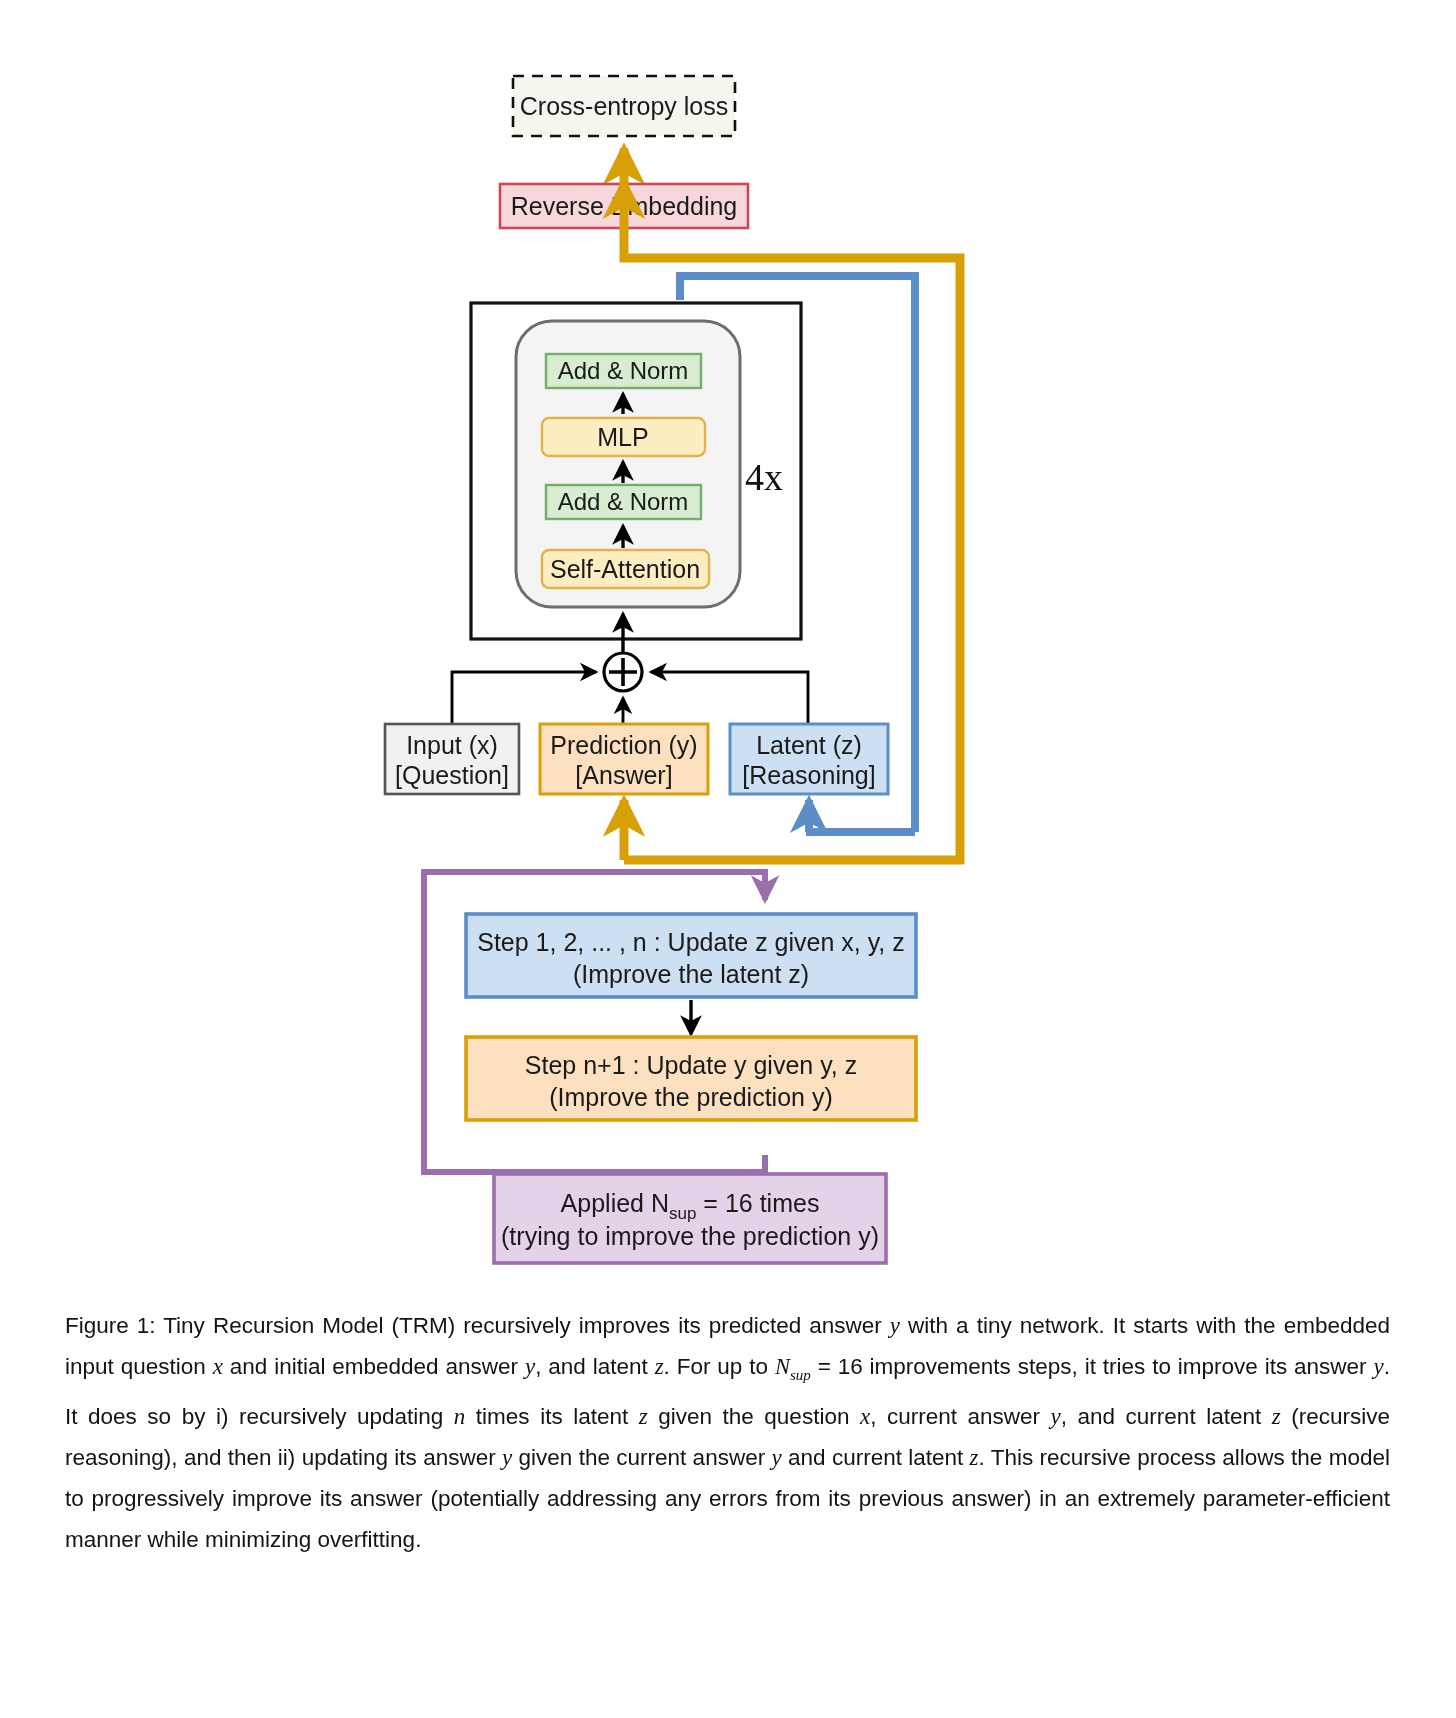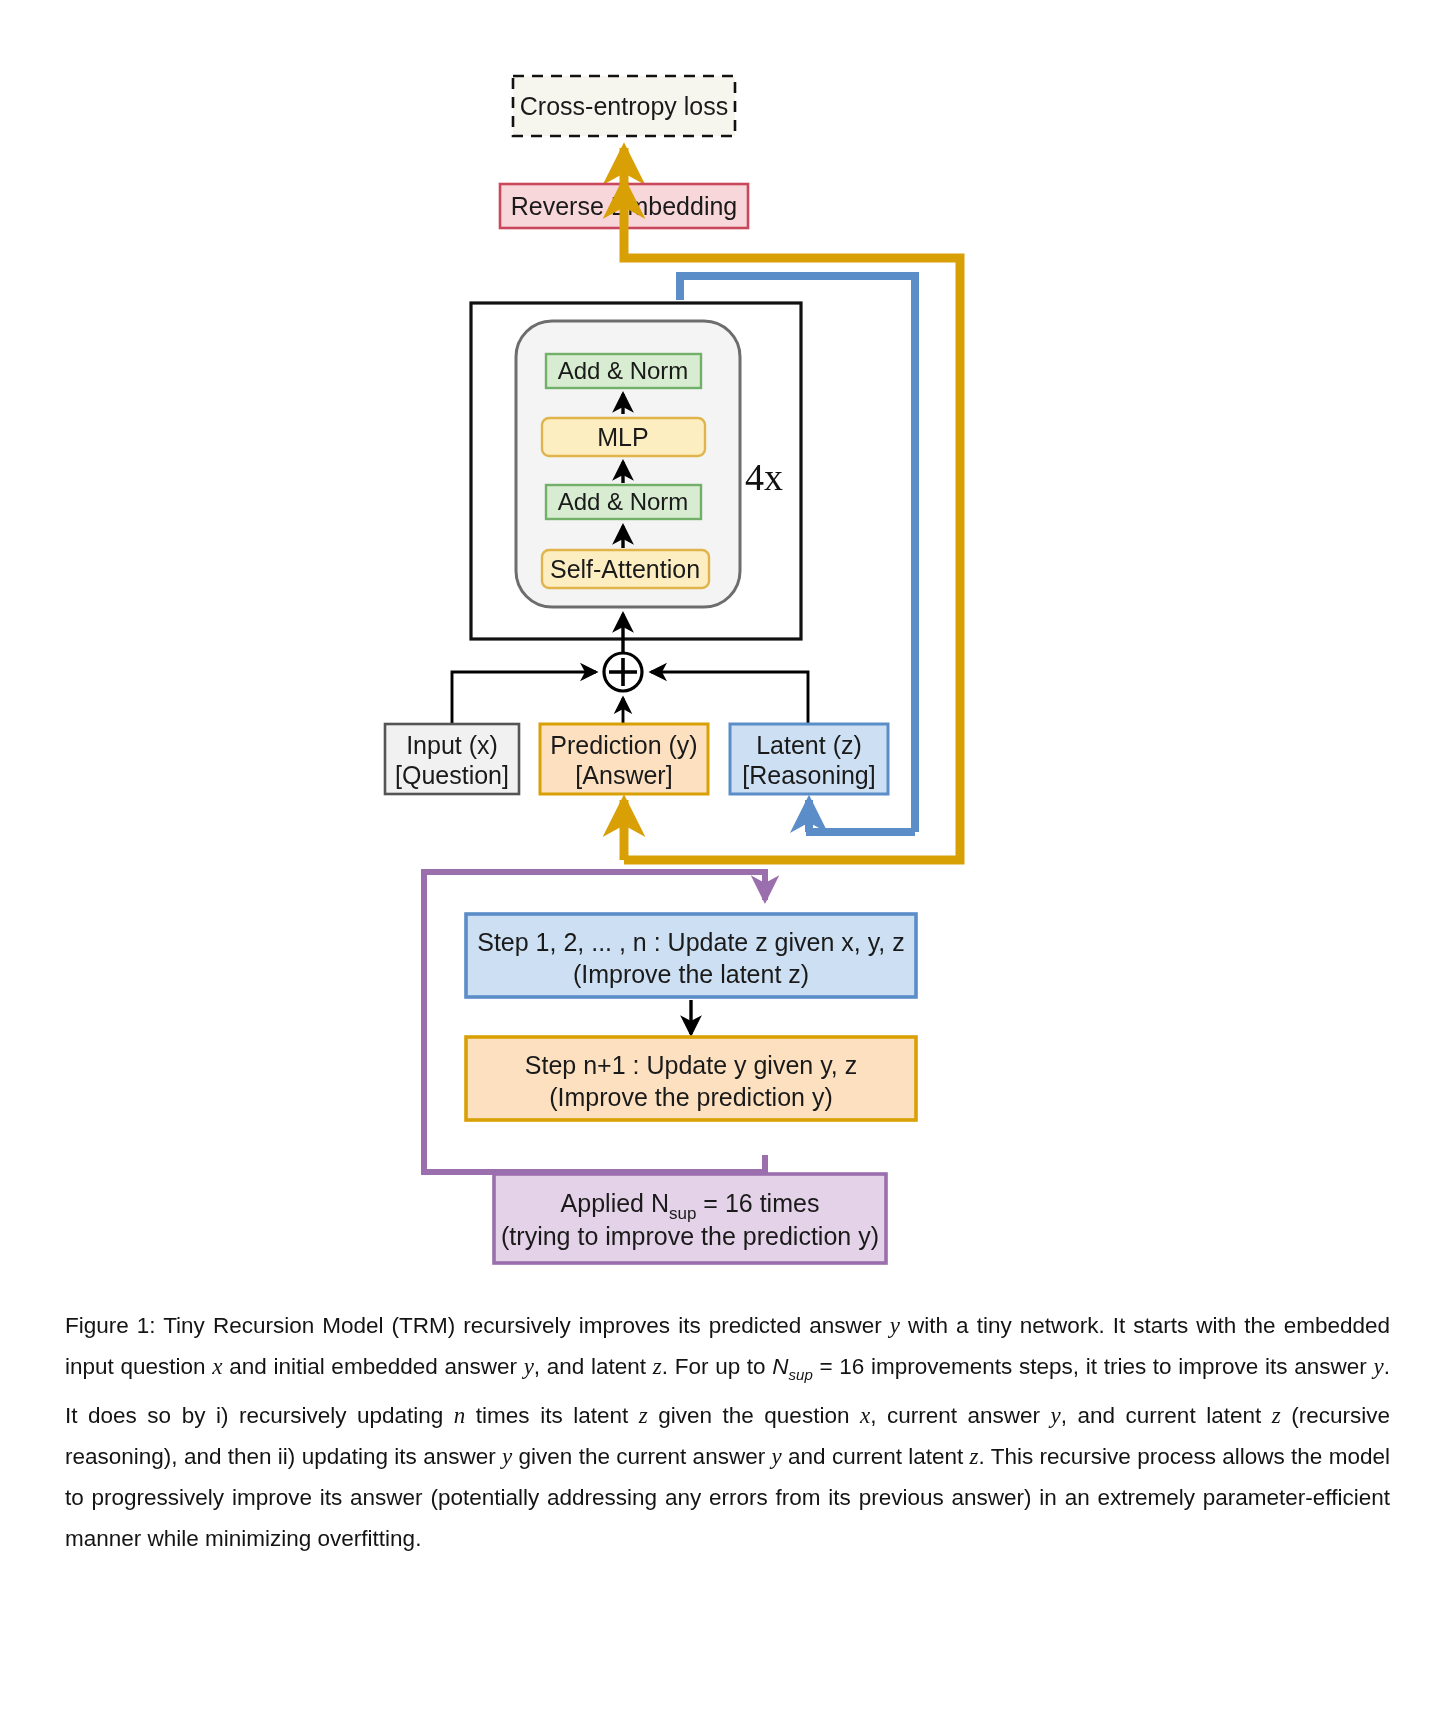--- a/index.html
+++ b/index.html
@@ -7,21 +7,21 @@
   #figure-wrap{position:absolute;left:0;top:0;width:1159px;height:1290px;}
   svg#diagram{display:block;width:1456px;height:1290px;}
   .boxtext{font-family:"Liberation Sans",sans-serif;font-size:25px;fill:#1a1a1a;}
   .boxtext-sm{font-family:"Liberation Sans",sans-serif;font-size:24px;fill:#1a1a1a;}
   .mult{font-family:"Liberation Serif",serif;font-size:38px;fill:#111;}
   .sub{font-size:17px;}
   #caption{position:absolute;left:65px;top:1305px;width:1325px;
     font-family:"Liberation Sans",sans-serif;font-size:22.5px;line-height:41px;color:#141414;
     text-align:justify;}
   #caption i{font-family:"Liberation Serif",serif;font-style:italic;font-size:23px;}
-  #caption .nsup{font-family:Liberation Sans, sans-serif;font-style:italic;}
+  #caption .nsup{font-family:Liberation Serif, serif;font-style:italic;}
   #caption .nsup sub{font-size:15px;font-style:italic;}
 </style>
 </head>
 <body>
 
 <div id="figure-wrap">
 <svg id="diagram" viewBox="0 0 1456 1290" xmlns="http://www.w3.org/2000/svg">
   <defs>
     <marker id="arrB" viewBox="0 0 12 12" refX="9.5" refY="6" markerWidth="7" markerHeight="7" orient="auto-start-reverse">
       <path d="M0,0.5 L11,6 L0,11.5 L3,6 Z" fill="#000"></path>

